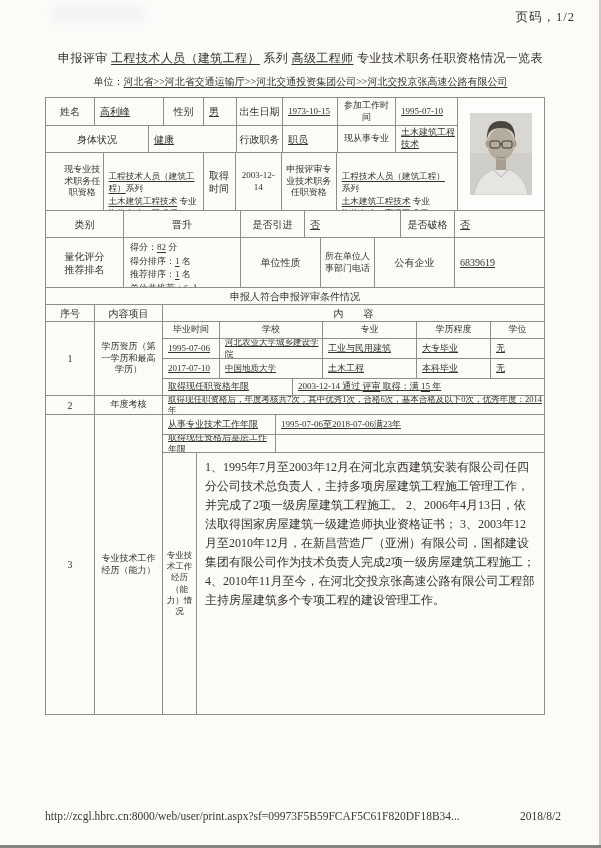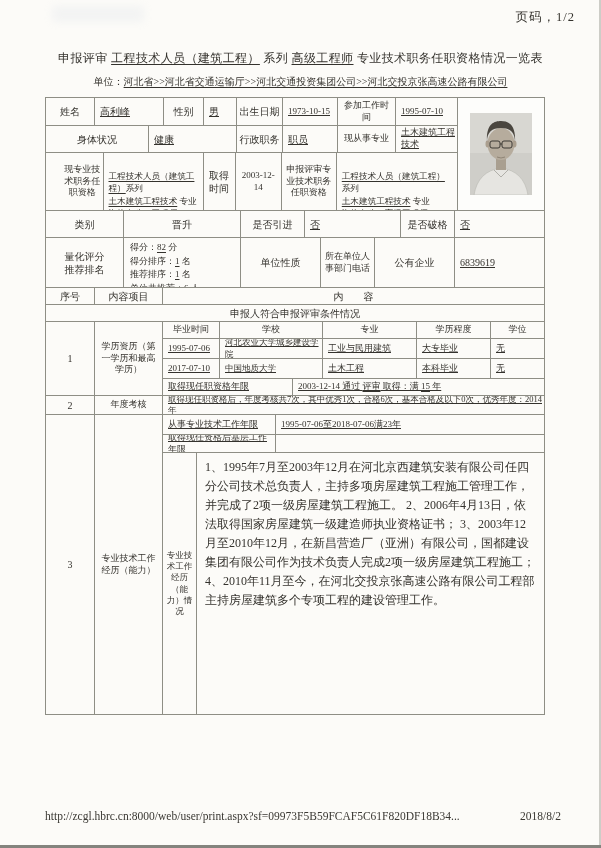--- a/index.html
+++ b/index.html
@@ -119,27 +119,27 @@
       <div class="c topl" style="width:117px">
         <span class="scoreblock"><span>得分：</span><span class="u">82</span> <span>分</span><br><span>得分排序：</span><span class="u">1</span> <span>名</span><br><span>推荐排序：</span><span class="u">1</span> <span>名</span><br><span>单位共推荐：</span><span class="u">6</span> <span>人</span></span>
       </div>
       <div class="c" style="width:80px">单位性质</div>
       <div class="c f9" style="width:54px">所在单位人事部门电话</div>
       <div class="c" style="width:80px">公有企业</div>
       <div class="c v lastc" style="width:89px">6839619</div>
     </div>
 
     <div class="r" style="height:17px">
+      <div class="c lastc" style="flex:1">申报人符合申报评审条件情况</div>
+    </div>
+
+    <div class="r" style="height:17px">
       <div class="c" style="width:49px">序号</div>
       <div class="c" style="width:68px">内容项目</div>
       <div class="c lastc" style="flex:1">内　　容</div>
-    </div>
-
-    <div class="r" style="height:17px">
-      <div class="c lastc" style="flex:1">申报人符合申报评审条件情况</div>
     </div>
 
     <div class="r" style="height:74px">
       <div class="c" style="width:49px">1</div>
       <div class="c f9" style="width:68px;padding:0 5px">学历资历（第一学历和最高学历）</div>
       <div class="inner">
         <div class="ir" style="height:17px">
           <div class="c f9" style="width:57px">毕业时间</div>
           <div class="c f9" style="width:103px">学校</div>
           <div class="c f9" style="width:94px">专业</div>

